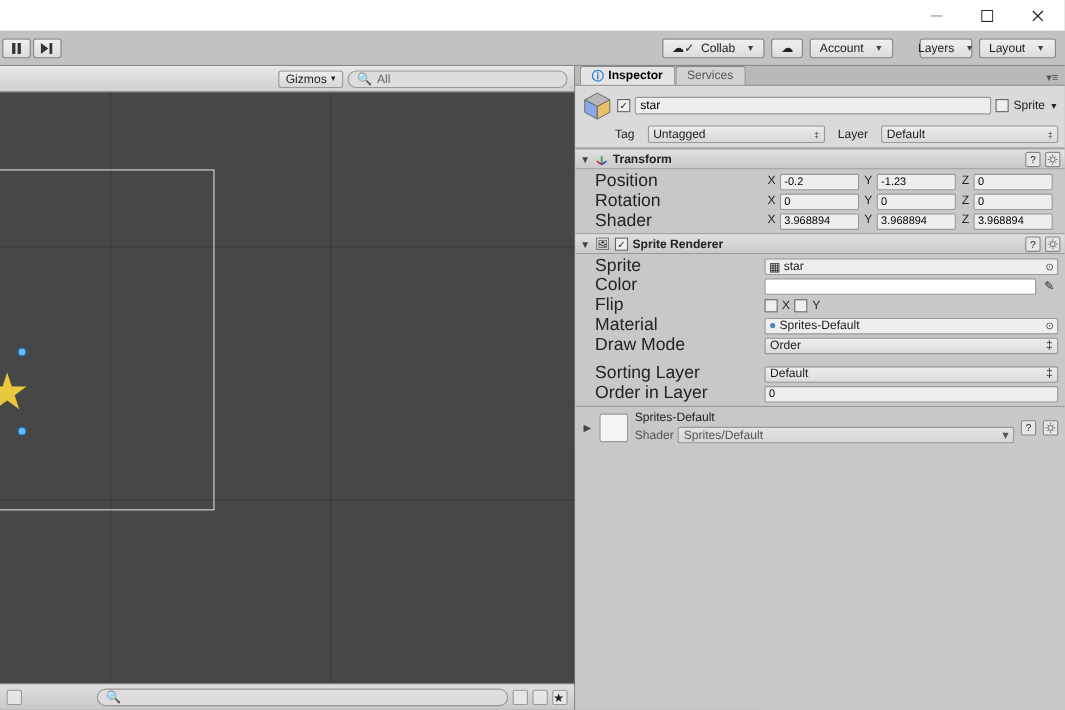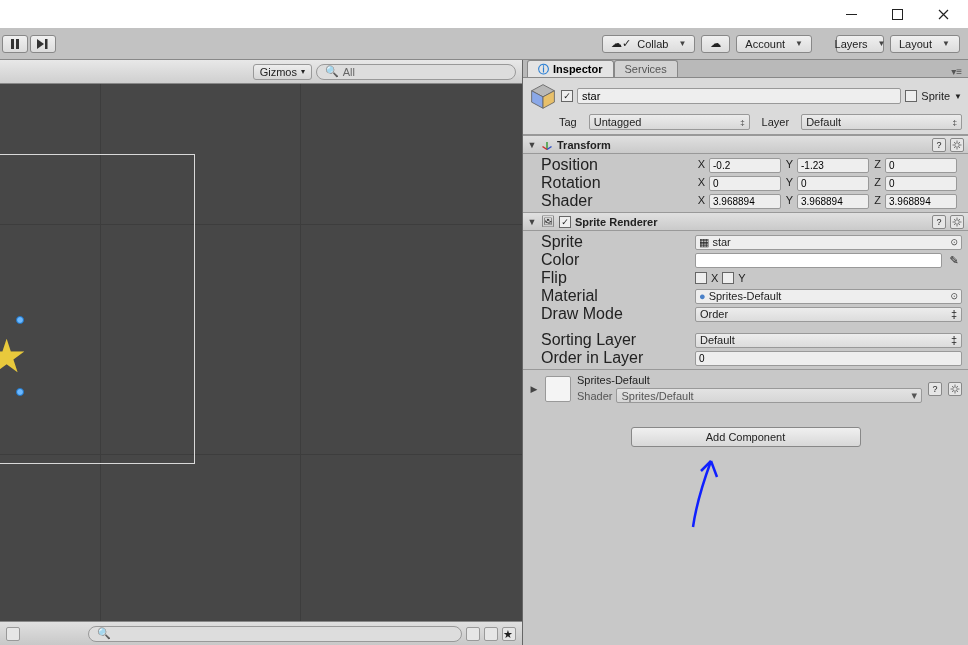--- a/index.html
+++ b/index.html
@@ -355,25 +355,16 @@
         </div>
         <span class="mini-ico">?</span>
         <span class="mini-ico gear-icon">
             <svg viewBox="0 0 16 16">
               <circle cx="8" cy="8" r="3" fill="none" stroke="#555"></circle>
               <path d="M8 2v2M8 12v2M2 8h2M12 8h2M4 4l1.4 1.4M10.6 10.6L12 12M12 4l-1.4 1.4M5.4 10.6L4 12" stroke="#555"></path>
             </svg>
           </span>
       </div>
 
-      <div class="add-comp-area">
-        <div class="add-comp-btn">
-            <span>Add Component</span>
-          </div>
-        <svg class="blue-arrow" style="left:150px;top:42px" width="60" height="80">
-          <path d="M20 78 Q 24 50 38 12" stroke="#1020ff" stroke-width="2.5" fill="none"></path>
-          <path d="M38 12 L28 22 M38 12 L44 28" stroke="#1020ff" stroke-width="2.5" fill="none"></path>
-        </svg>
-      </div>
 
     </div>
   </div>
 </div>
 
 </body></html>

